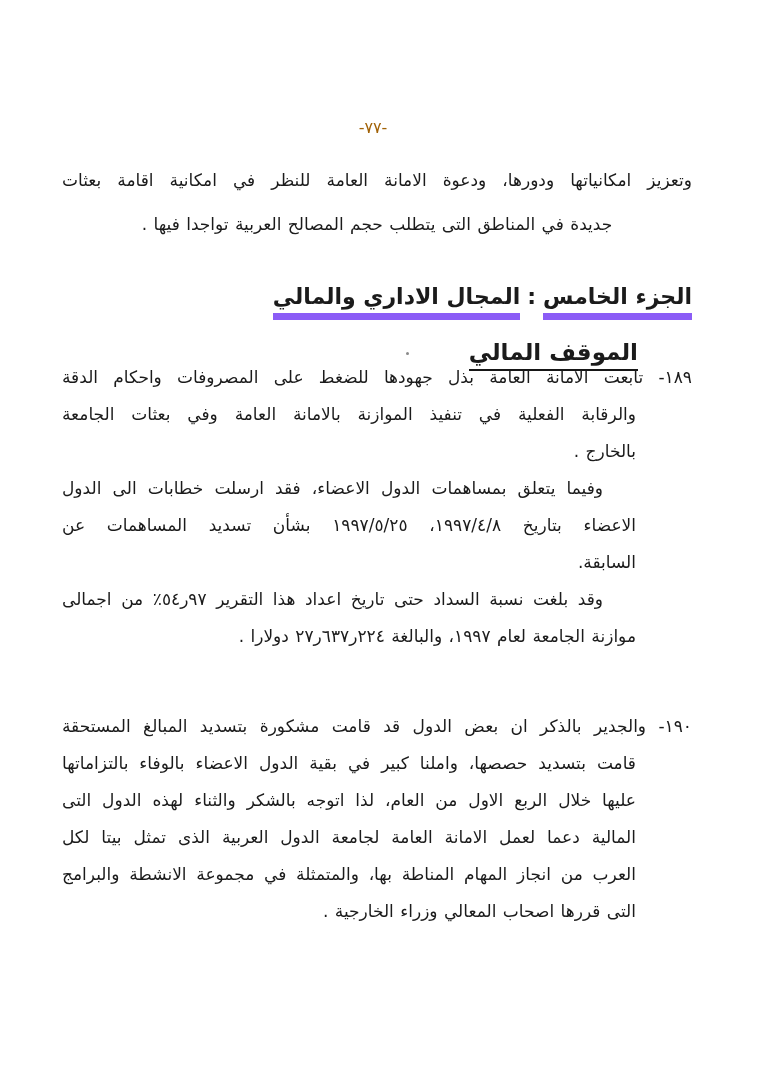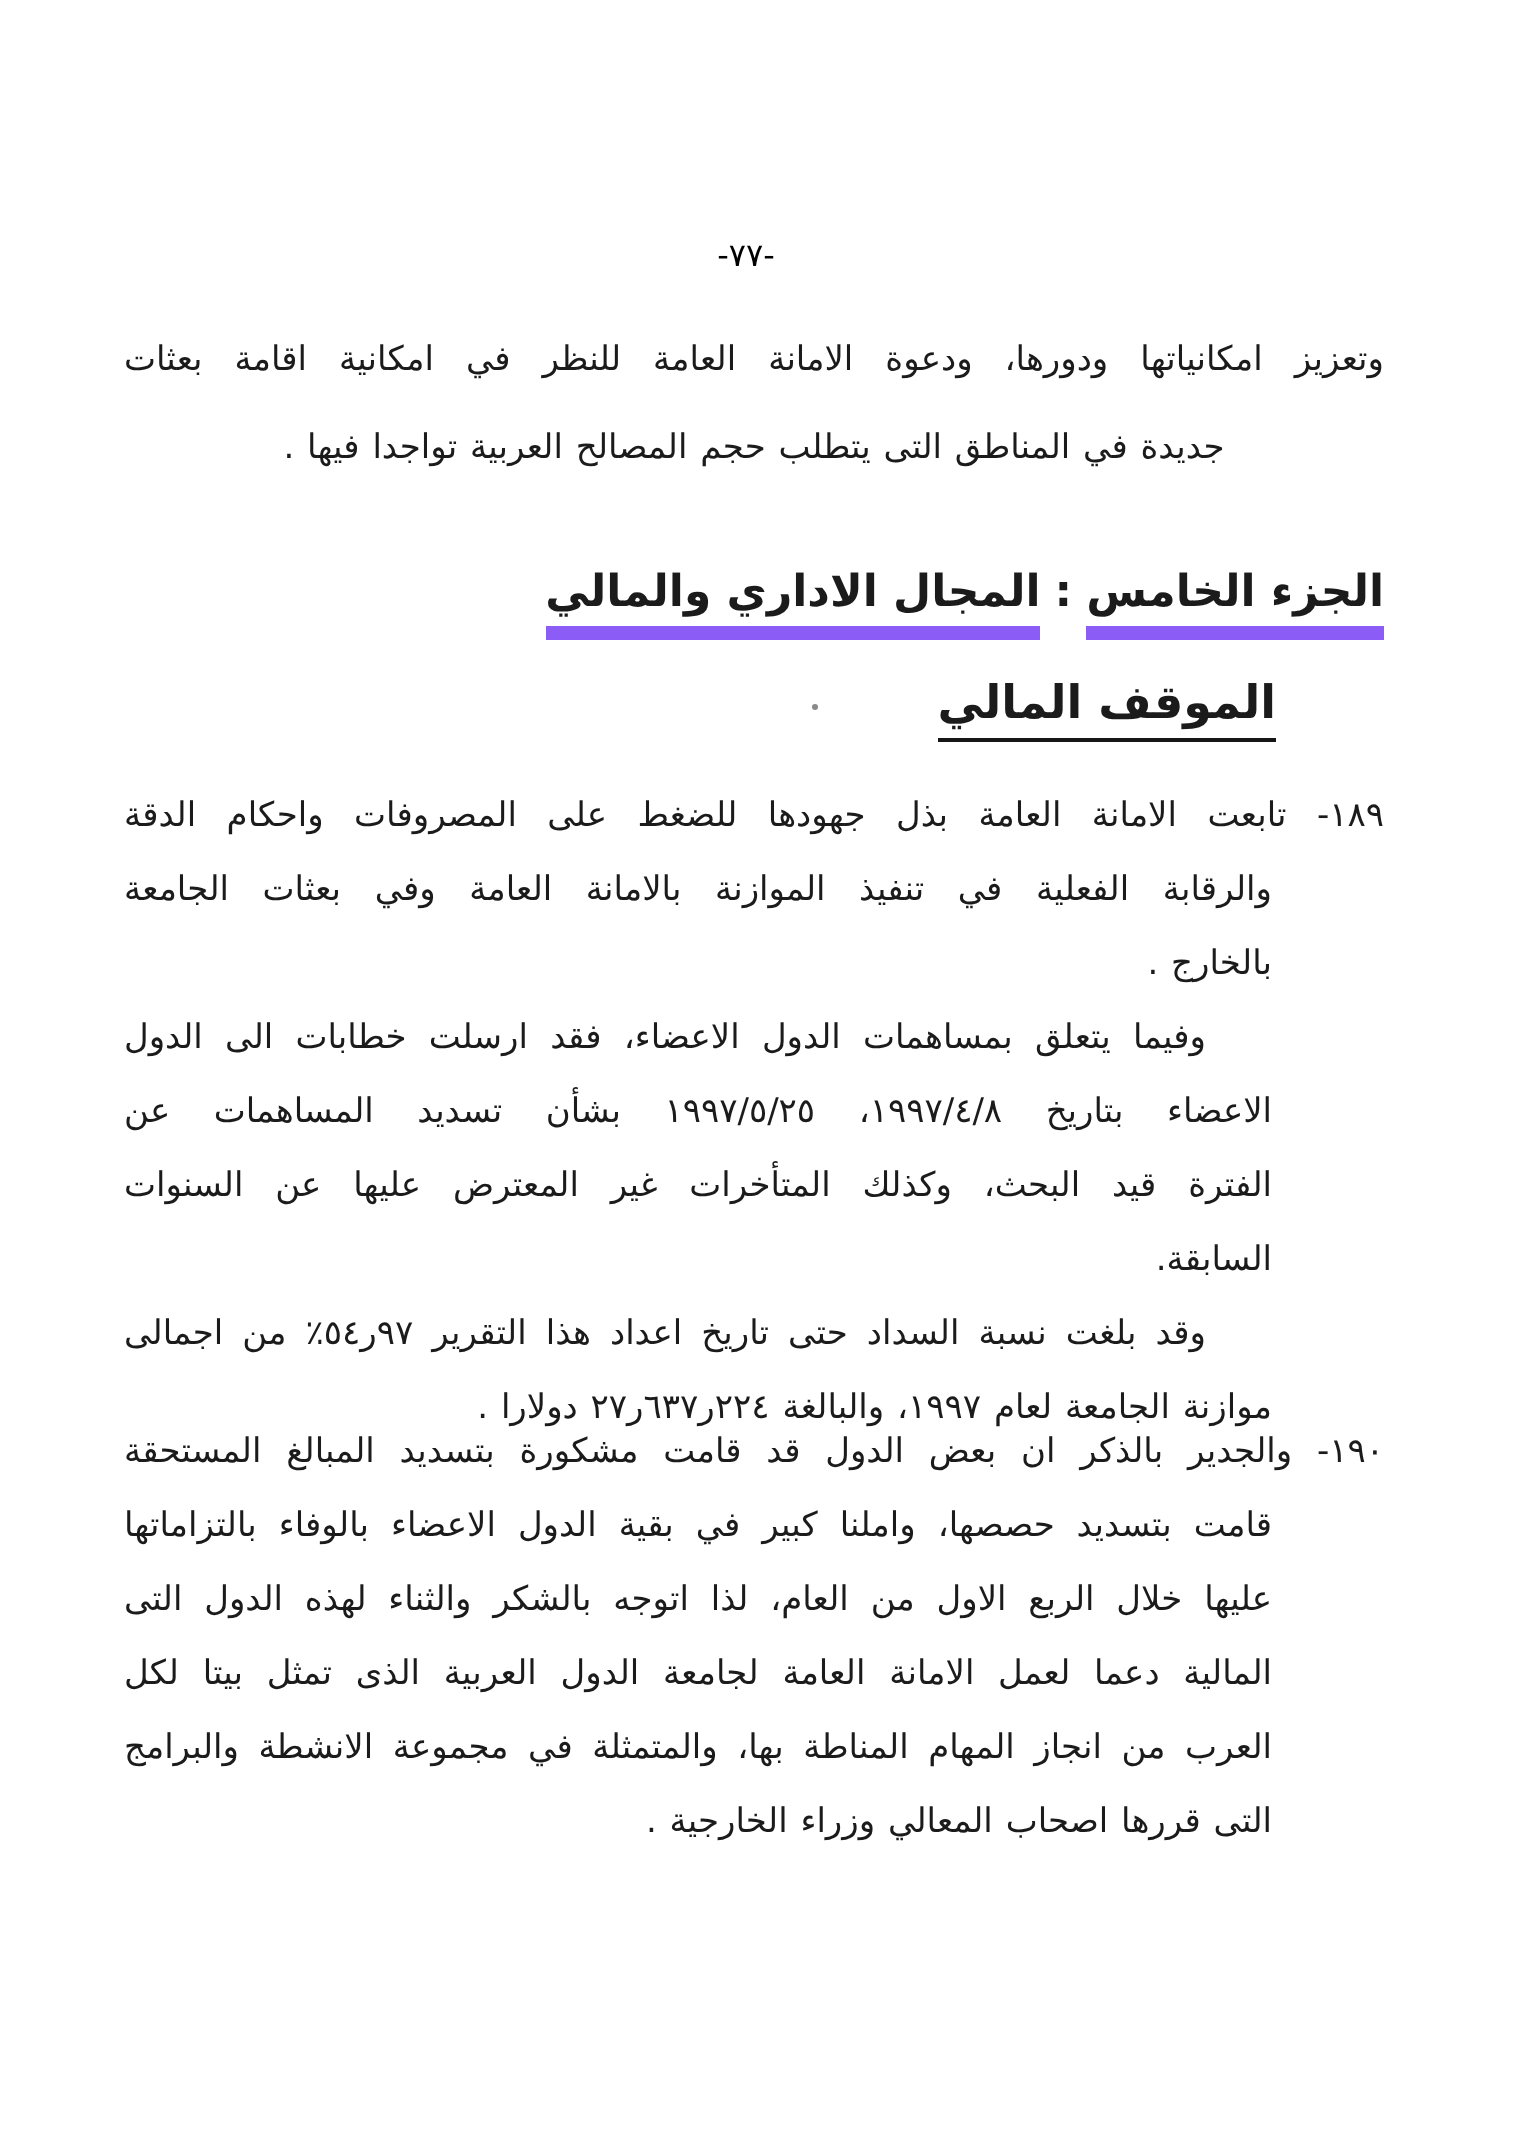--- a/index.html
+++ b/index.html
@@ -19,21 +19,21 @@
     color: #1b1b1b;
   }
   .page-number {
     position: absolute;
     top: 118px;
     left: 338px;
     width: 70px;
     text-align: center;
     font-size: 16px;
     letter-spacing: 1px;
-    color: #000000;
+    color: #a16207;
   }
   
   .block {
     position: absolute;
     right: 66px;
     left: 62px;
   }
   .intro-block { top: 158px; }
   .intro-block .line { line-height: 44px; }
 
@@ -76,21 +76,21 @@
     right: 120px;
     text-align: right;
     font-size: 23px;
     font-weight: bold;
     line-height: 26px;
   }
   .subheading-block .underlined {
     border-bottom: 2px solid #161616;
     padding-bottom: 4px;
   }
-  .para-189 { top: 390px; }
+  .para-189 { top: 359px; }
   .para-190 { top: 708px; }
 
   .scan-dot {
     position: absolute;
     top: 352px;
     left: 406px;
     width: 3px;
     height: 3px;
     background: #8a8a8a;
     border-radius: 50%;
@@ -117,21 +117,20 @@
   <div class="subheading-block">
     <span class="underlined">الموقف المالي</span>
   </div>
 
   <div class="block para-189">
     <div class="line">١٨٩- تابعت الامانة العامة بذل جهودها للضغط على المصروفات واحكام الدقة</div>
     <div class="line ind1">والرقابة الفعلية في تنفيذ الموازنة بالامانة العامة وفي بعثات الجامعة</div>
     <div class="line ind1 lastline">بالخارج .</div>
     <div class="line ind2">وفيما يتعلق بمساهمات الدول الاعضاء، فقد ارسلت خطابات الى الدول</div>
     <div class="line ind1">الاعضاء بتاريخ ١٩٩٧/٤/٨، ١٩٩٧/٥/٢٥ بشأن تسديد المساهمات عن</div>
-    <div class="line ind1">الفترة قيد البحث، وكذلك المتأخرات غير المعترض عليها عن السنوات</div>
     <div class="line ind1 lastline">السابقة.</div>
     <div class="line ind2">وقد بلغت نسبة السداد حتى تاريخ اعداد هذا التقرير ٩٧ر٥٤٪ من اجمالى</div>
     <div class="line ind1 lastline">موازنة الجامعة لعام ١٩٩٧، والبالغة ٢٢٤ر٦٣٧ر٢٧ دولارا .</div>
   </div>
 
   <div class="block para-190">
     <div class="line">١٩٠- والجدير بالذكر ان بعض الدول قد قامت مشكورة بتسديد المبالغ المستحقة</div>
     <div class="line ind1">قامت بتسديد حصصها، واملنا كبير في بقية الدول الاعضاء بالوفاء بالتزاماتها</div>
     <div class="line ind1">عليها خلال الربع الاول من العام، لذا اتوجه بالشكر والثناء لهذه الدول التى</div>
     <div class="line ind1">المالية دعما لعمل الامانة العامة لجامعة الدول العربية الذى تمثل بيتا لكل</div>

